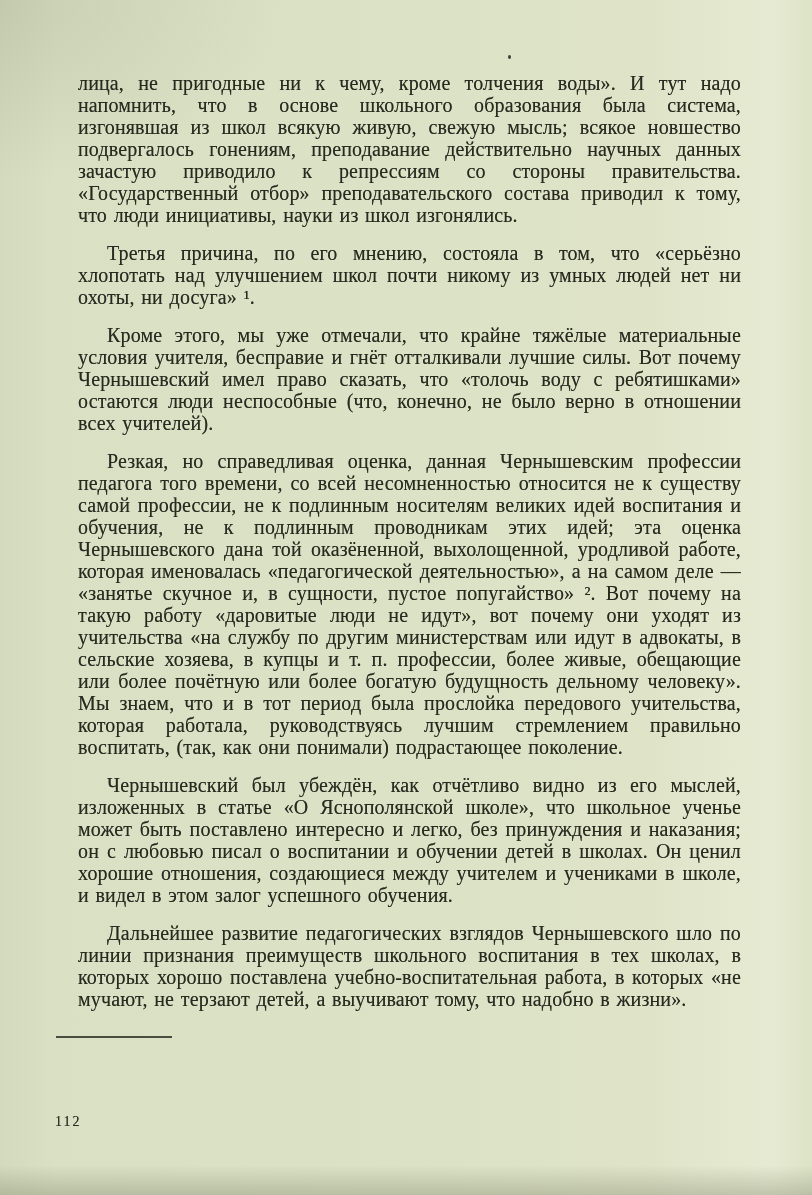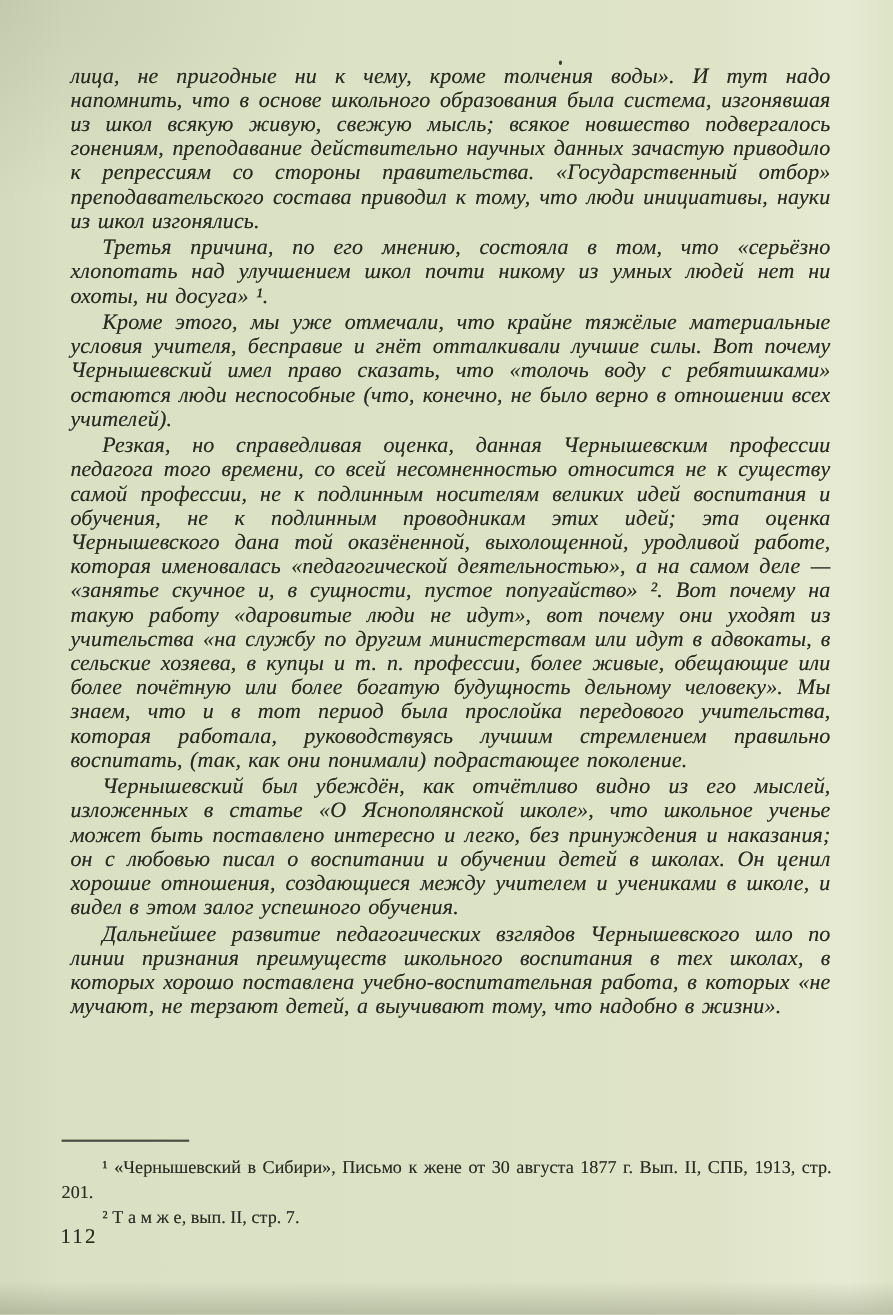--- a/index.html
+++ b/index.html
@@ -23,39 +23,39 @@
     background: #3c3f33;
   }
   .text-block {
     position: absolute; left: 62px; top: 56px; width: 695px;
     color: #282a20;
     font-size: 20px; line-height: 22px;
     text-align: justify;
     word-spacing: 1.5px; letter-spacing: 0.15px;
     text-shadow: 0 0 0.4px rgba(40,43,32,0.55);
   }
-  .text-block p { margin: 2px; text-indent: 0; font-style: italic; }
+  .text-block p { margin: 16px; text-indent: 0; }
   .text-block p.indent { text-indent: 29px; }
   .footnote-area {
     position: absolute; left: 56px; top: 1024px; width: 700px;
     color: #2b2d23;
     font-size: 16.5px; line-height: 23px;
     text-align: justify;
     text-shadow: 0 0 0.4px rgba(40,43,32,0.5);
   }
   .footnote-rule {
     width: 116px; height: 2px;
     background: #494c3e;
     margin: 12px 0 11px 0;
   }
   .footnote-area p { margin: 0; text-indent: 37px; }
   .page-number {
     position: absolute; left: 55px; top: 1114px;
     color: #282a20;
-    font-size: 19px; letter-spacing: 2px;
+    font-size: 14px; letter-spacing: 2px;
     text-shadow: 0 0 0.4px rgba(40,43,32,0.55);
   }
 </style>
 </head>
 <body>
 
 <div class="page">
   <div class="speck"></div>
 
   <main class="text-block">
@@ -64,20 +64,16 @@
         <p class="indent">Третья причина, по его мнению, состояла в том, что «серьёзно хлопотать над улучшением школ почти никому из умных людей нет ни охоты, ни досуга» ¹.</p>
         <p class="indent">Кроме этого, мы уже отмечали, что крайне тяжёлые материальные условия учителя, бесправие и гнёт отталкивали лучшие силы. Вот почему Чернышевский имел право сказать, что «толочь воду с ребятишками» остаются люди неспособные (что, конечно, не было верно в отношении всех учителей).</p>
         <p class="indent">Резкая, но справедливая оценка, данная Чернышевским профессии педагога того времени, со всей несомненностью относится не к существу самой профессии, не к подлинным носителям великих идей воспитания и обучения, не к подлинным проводникам этих идей; эта оценка Чернышевского дана той оказёненной, выхолощенной, уродливой работе, которая именовалась «педагогической деятельностью», а на самом деле — «занятье скучное и, в сущности, пустое попугайство» ². Вот почему на такую работу «даровитые люди не идут», вот почему они уходят из учительства «на службу по другим министерствам или идут в адвокаты, в сельские хозяева, в купцы и т. п. профессии, более живые, обещающие или более почётную или более богатую будущность дельному человеку». Мы знаем, что и в тот период была прослойка передового учительства, которая работала, руководствуясь лучшим стремлением правильно воспитать, (так, как они понимали) подрастающее поколение.</p>
         <p class="indent">Чернышевский был убеждён, как отчётливо видно из его мыслей, изложенных в статье «О Яснополянской школе», что школьное ученье может быть поставлено интересно и легко, без принуждения и наказания; он с любовью писал о воспитании и обучении детей в школах. Он ценил хорошие отношения, создающиеся между учителем и учениками в школе, и видел в этом залог успешного обучения.</p>
         <p class="indent">Дальнейшее развитие педагогических взглядов Чернышевского шло по линии признания преимуществ школьного воспитания в тех школах, в которых хорошо поставлена учебно-воспитательная работа, в которых «не мучают, не терзают детей, а выучивают тому, что надобно в жизни».</p>
       </div>
   </main>
 
   <div class="footnote-area">
     <div class="footnote-rule"></div>
-    <div id="footnotes">
-        <p>¹ «Чернышевский в Сибири», Письмо к жене от 30 августа 1877 г. Вып. II, СПБ, 1913, стр. 201.</p>
-        <p>² Т а м ж е, вып. II, стр. 7.</p>
-      </div>
   </div>
 
   <div class="page-number">112</div>
 </div>
 
 </body></html>

